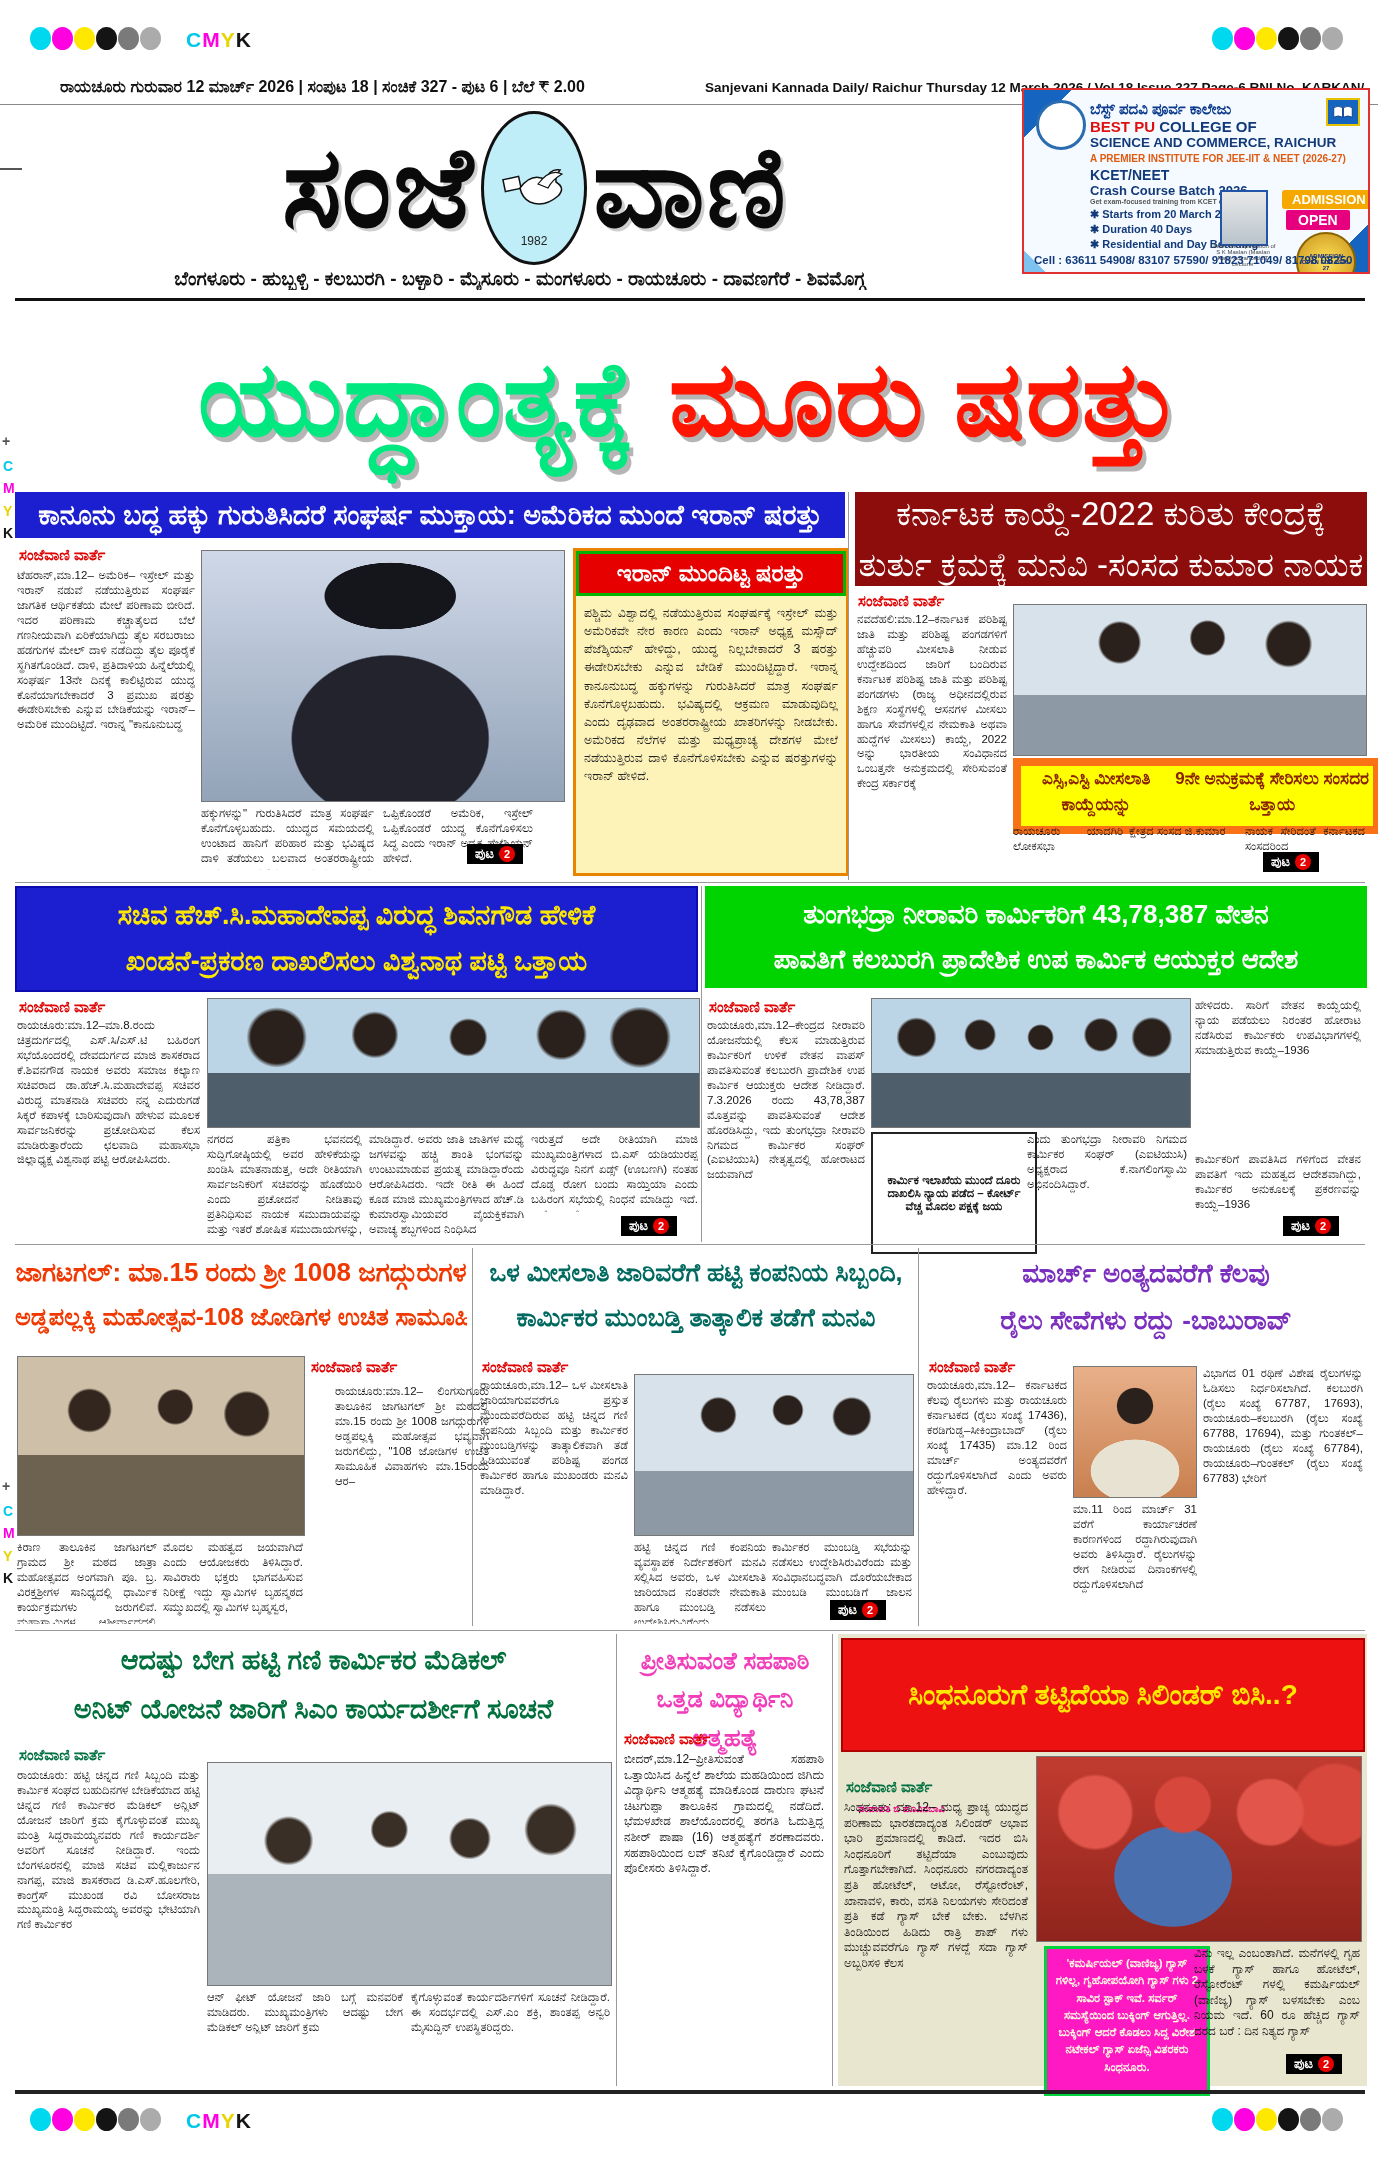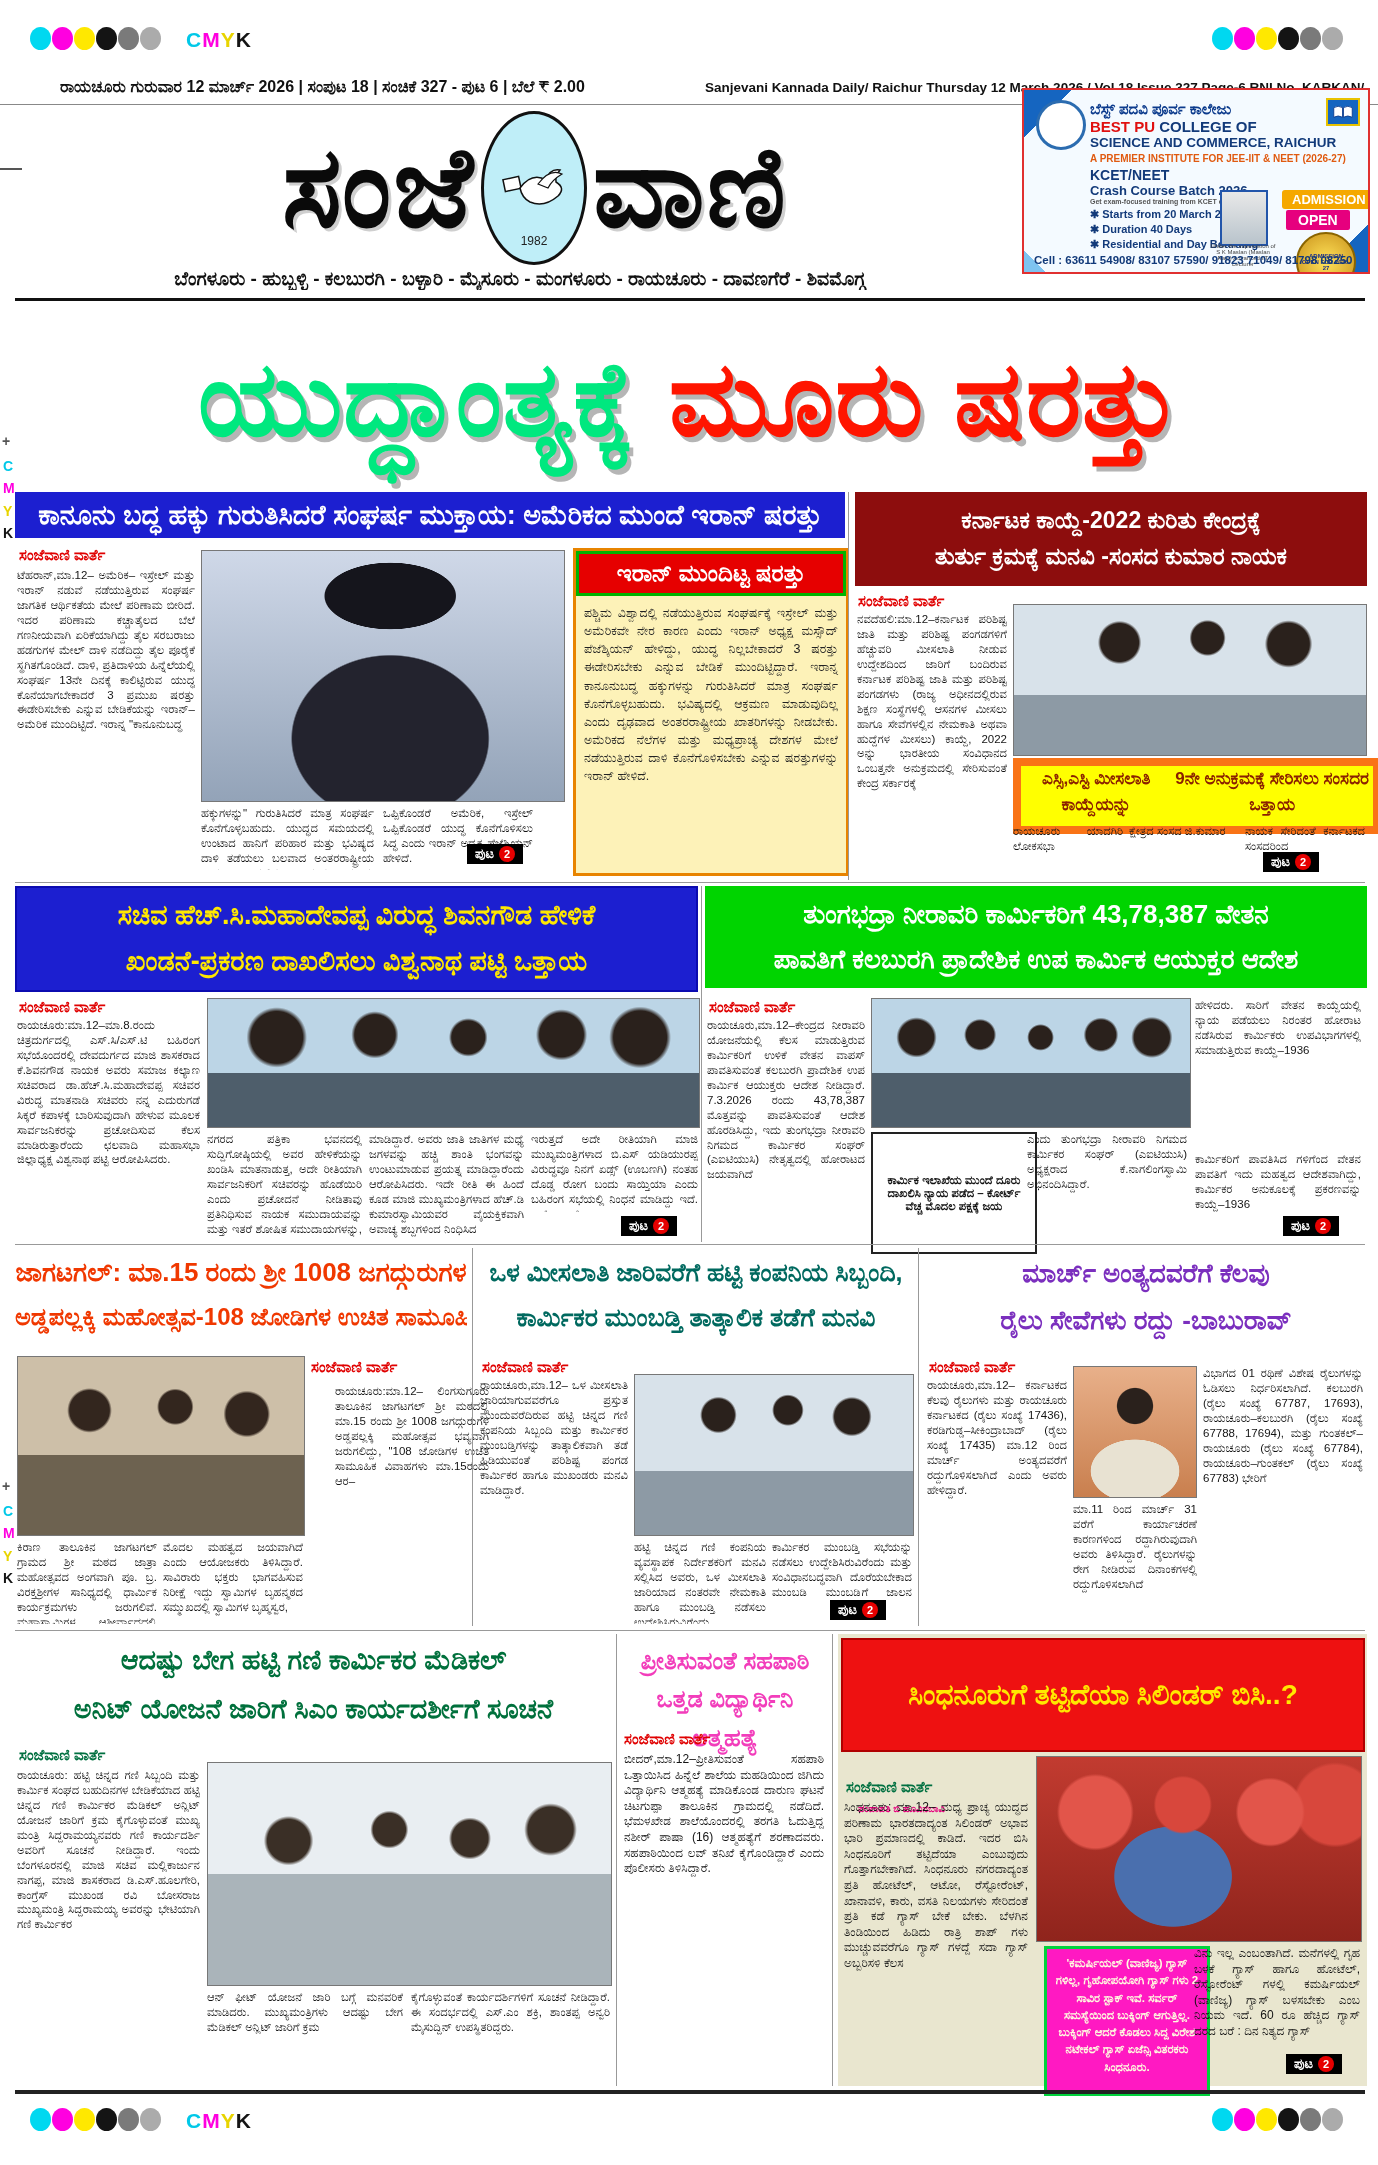--- a/index.html
+++ b/index.html
@@ -41,21 +41,21 @@
   .ad-photo{background:linear-gradient(#e8e8e8,#b9c4cc);border:2px solid #2255aa;}
   .ad-caption{font-size:6px;color:#444;text-align:center;}
   
   .headline{display:flex;align-items:center;justify-content:center;gap:34px;white-space:nowrap;}
   .headline span{font-size:104px;font-weight:900;line-height:1;letter-spacing:1px;
       text-shadow:4px 5px 0 rgba(120,120,120,.55), -2px -2px 0 #fff,2px -2px 0 #fff,-2px 2px 0 #fff;}
   
   .banner{display:flex;flex-direction:column;align-items:center;justify-content:center;text-align:center;overflow:hidden;}
   .banner div{white-space:nowrap;}
   .banner-blue{background:#1c1fd0;color:#fff;font-weight:bold;font-size:27px;}
-  .banner-maroon{background:#8d0d0d;color:#fff;font-weight:bold;font-size:23px;line-height:1.55;}
+  .banner-maroon{background:#8d0d0d;color:#fff;font-weight:normal;font-size:33px;line-height:1.55;}
   .banner-blue2{background:#1c1fd0;color:#ffe800;font-weight:bold;font-size:27px;line-height:1.7;border:2px solid #0b0bb0;}
   .banner-green{background:#00d400;color:#fff;font-weight:bold;font-size:26px;line-height:1.75;}
   .hl-orange{color:#f03800;font-weight:900;font-size:26px;text-align:center;line-height:1.75;}
   .hl-teal{color:#00695f;font-weight:900;font-size:25px;text-align:center;line-height:1.8;}
   .hl-purple{color:#7b2fbe;font-weight:900;font-size:26px;text-align:center;line-height:1.8;}
   .hl-dgreen{color:#00703c;font-weight:900;font-size:27px;text-align:center;line-height:1.8;}
   .hl-pink{color:#f23dbb;font-weight:900;font-size:24px;text-align:center;line-height:1.6;}
   .hl-orange div,.hl-teal div,.hl-purple div,.hl-dgreen div{white-space:nowrap;overflow:hidden;}
   
   .byline{color:#e00000;font-weight:bold;font-size:15px;white-space:nowrap;}

